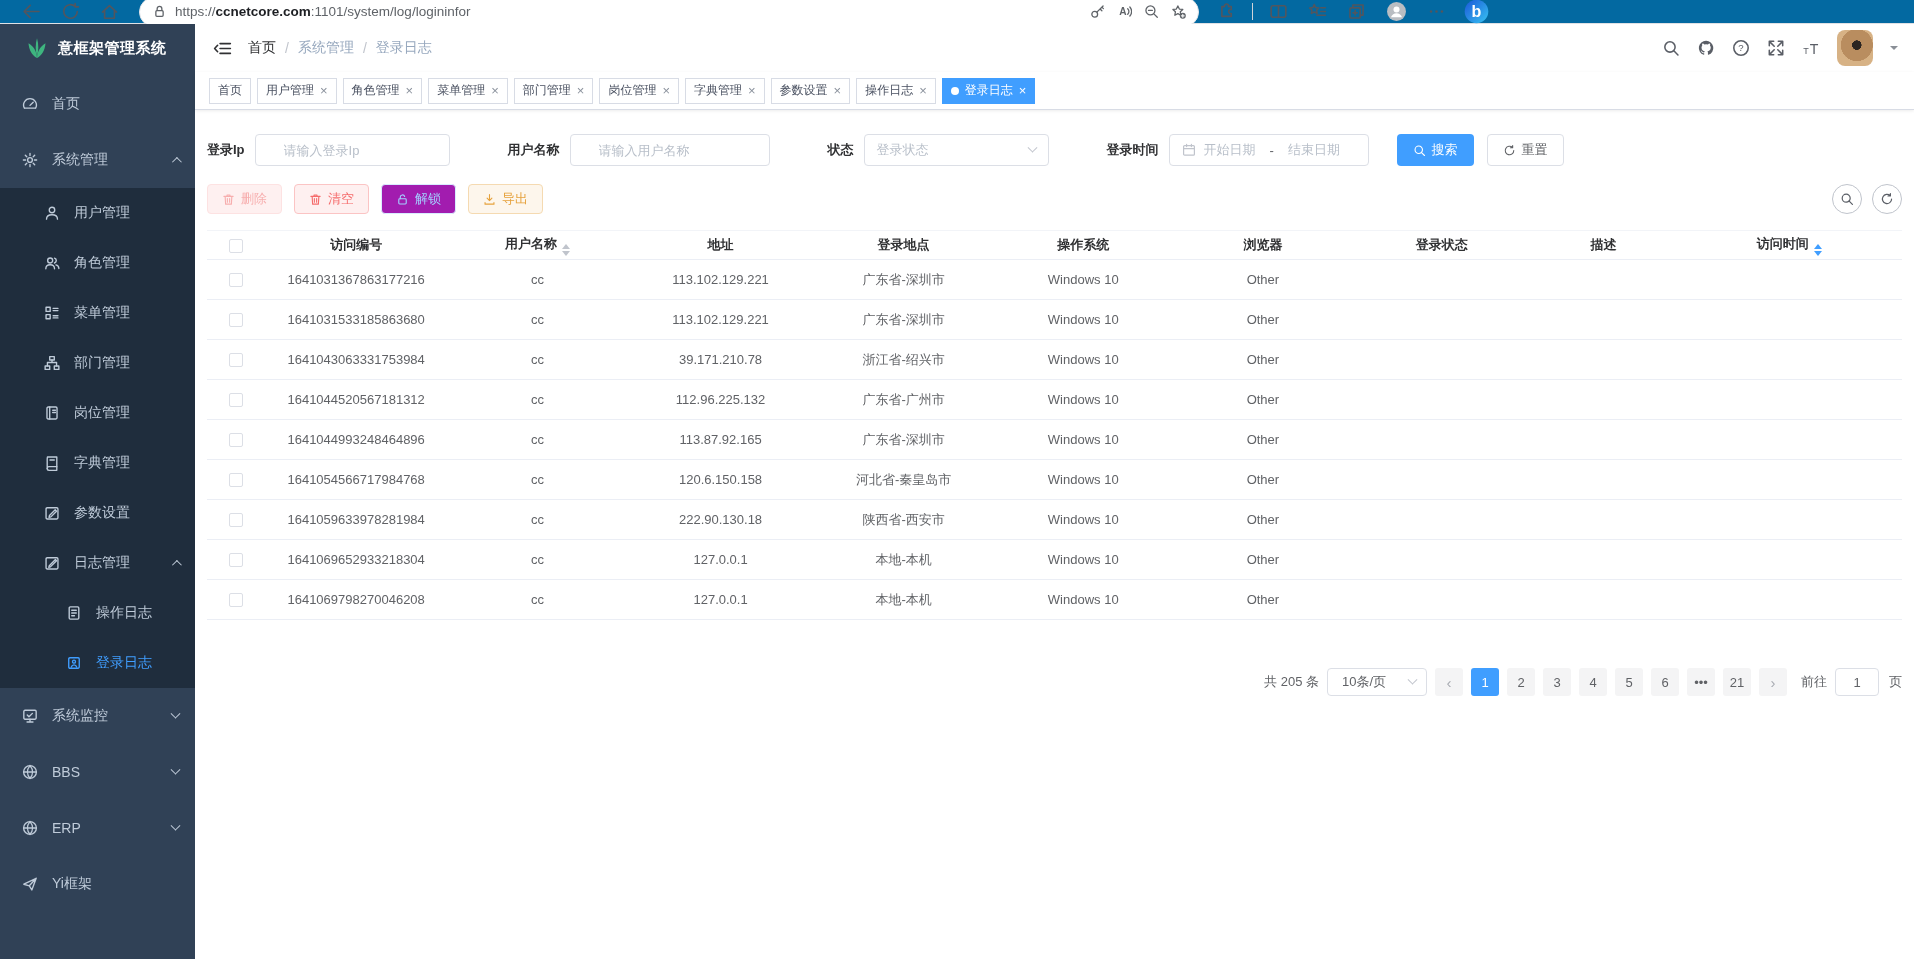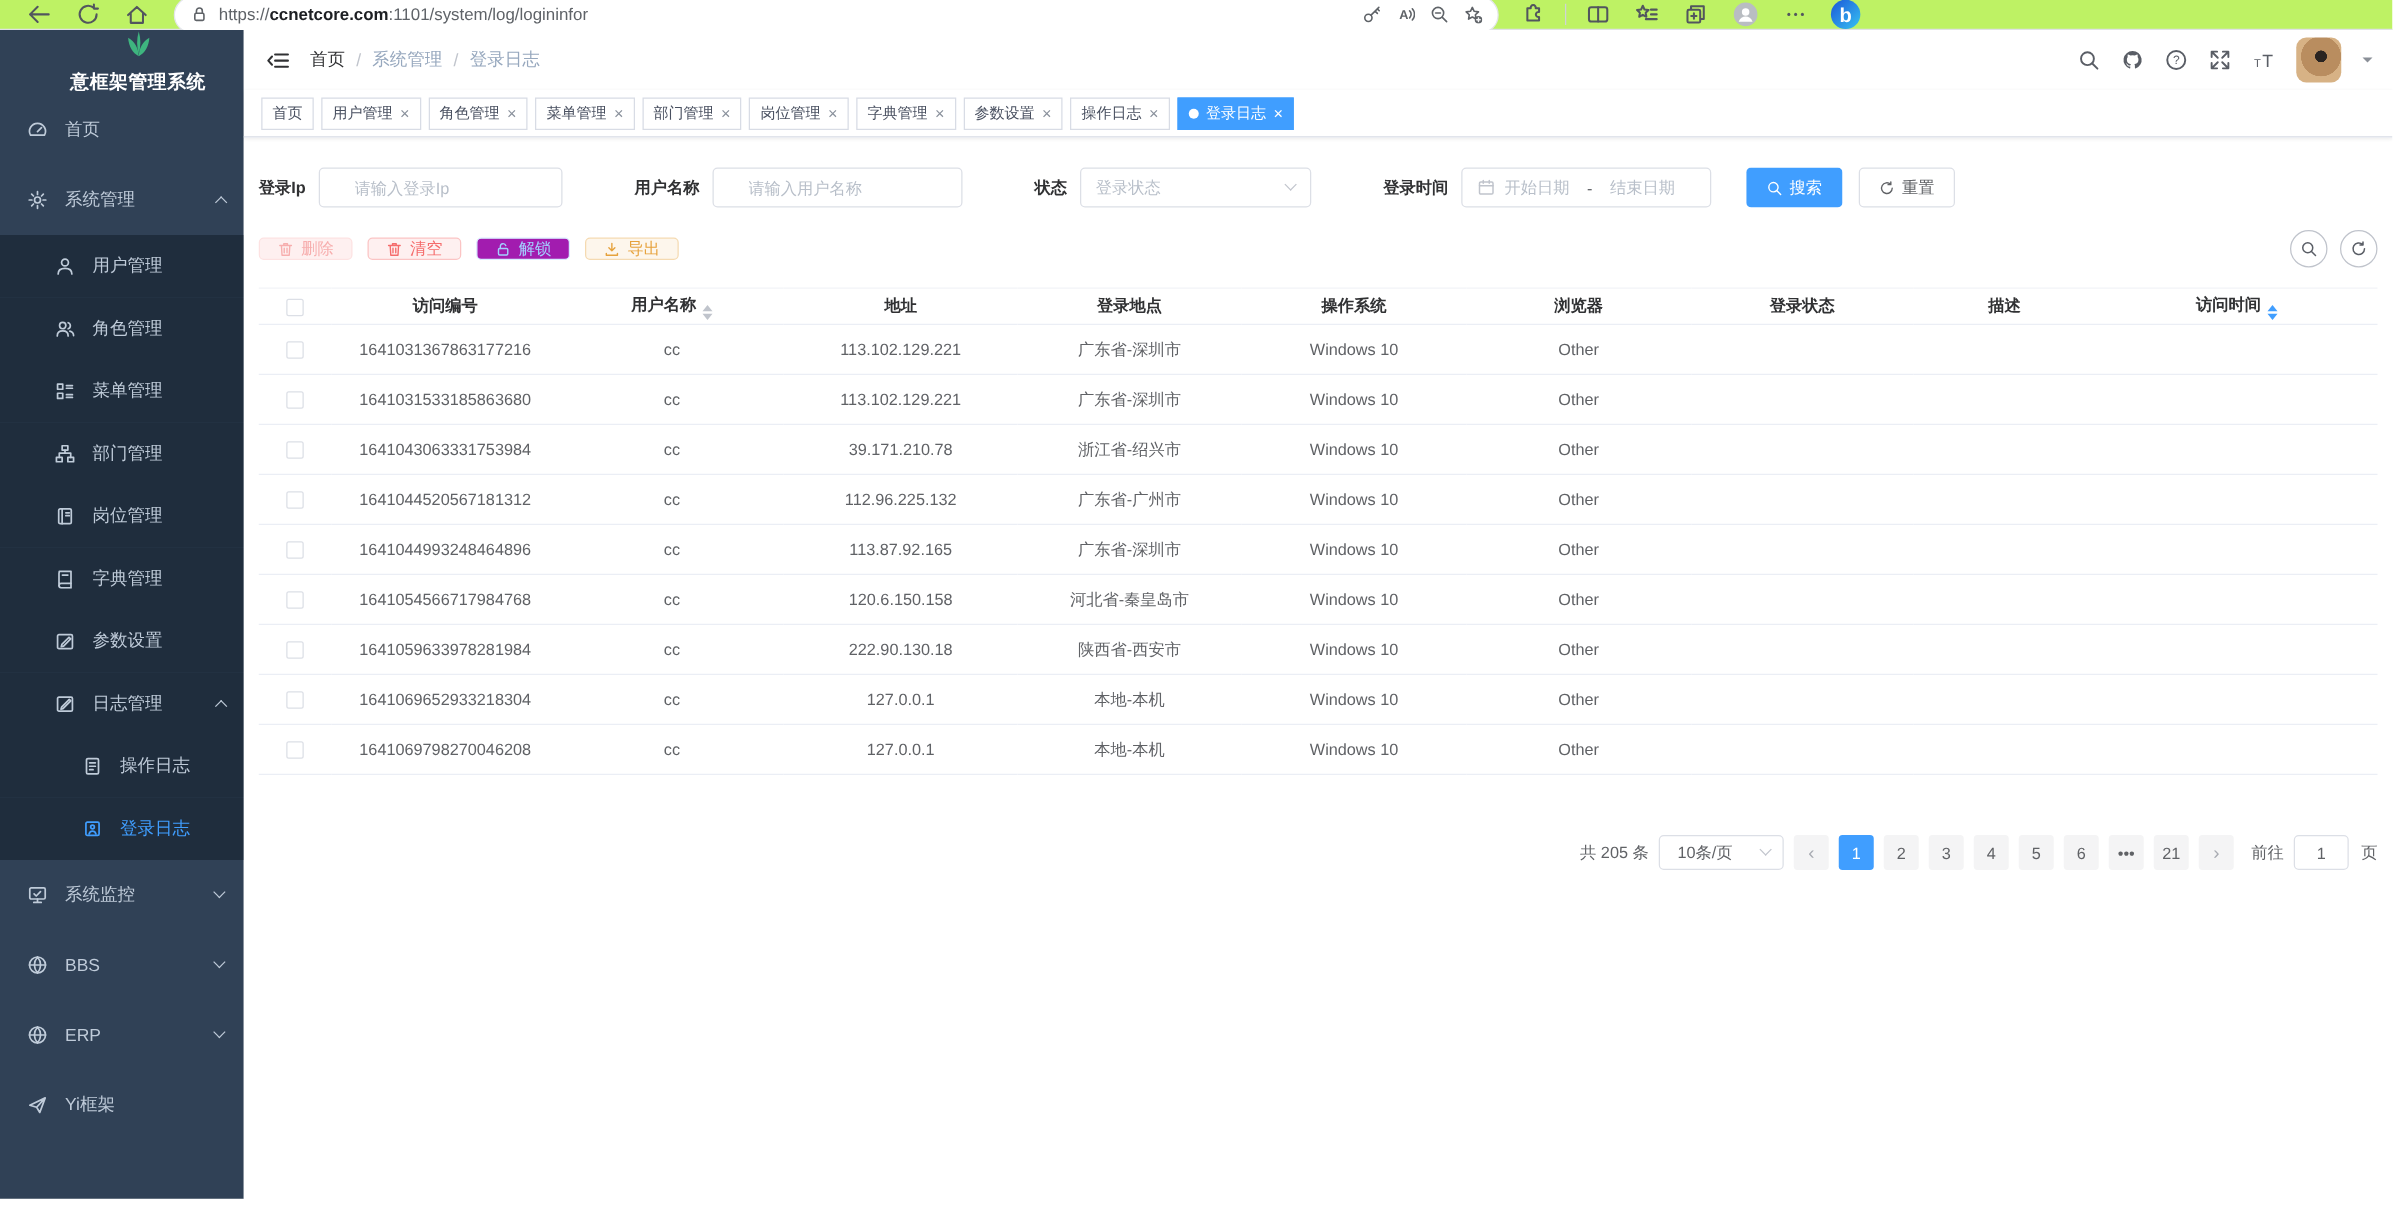--- a/index.html
+++ b/index.html
@@ -1,39 +1,39 @@
 <!DOCTYPE html>
 <html style="--accent: #409eff; --sidebar: #304156; --submenu: #1f2d3d;"><head>
 <meta charset="utf-8">
 <style>
   * { box-sizing: border-box; margin: 0; padding: 0; }
   html,body { width:1914px; height:977px; overflow:hidden; background:#fff;
               font-family:"Liberation Sans","DejaVu Sans",sans-serif; }
 
   
-  .browser { height:24px; background:#bef264; border-bottom:1px solid #dfe1e5;
+  .browser { height:24px; background:#0369a1; border-bottom:1px solid #dfe1e5;
              display:flex; align-items:center; padding:0 12px; }
   .b-ic { width:19px; height:19px; color:#52565e; display:inline-flex; margin:0 10px; flex:none; }
   .b-ic svg { width:100%; height:100%; }
   .pill { width:1060px; height:30px; background:#fff; border:1px solid #e4e6ea; border-radius:15px;
           margin-left:10px; display:flex; align-items:center; padding:0 6px 0 12px; }
   .pill .b-ic { width:15px; height:15px; margin:0 6px; color:#5f6368; }
   .url { font-size:13.5px; color:#5f6368; white-space:nowrap; margin-left:2px; }
   .url .host { color:#1d1f23; font-weight:700; }
   .pill-right { margin-left:auto; display:flex; align-items:center; }
   .chrome-right { display:flex; align-items:center; margin-left:8px; }
   .vdiv { width:1px; height:17px; background:#cfd3d8; margin:0 6px; }
   .avatar-browser { width:21px; height:21px; }
   .bing { width:25px; height:25px; margin-left:8px; }
 
   
   .app { display:flex; height:935px; }
 
   .sidebar { width:195px; flex:none; background:var(--sidebar,#304156); color:#bfcbd9; overflow:hidden; }
-  .logo { height:48px; display:flex; align-items:center; padding-left:26px; gap:10px;flex-direction:column; }
+  .logo { height:48px; display:flex; align-items:center; padding-left:26px; gap:10px; }
   .logo .ic { width:22px; height:22px; }
   .logo-title { color:#fff; font-size:15px; font-weight:700; letter-spacing:.5px; }
   .menu { padding-top:4px; }
   .side-item { display:flex; align-items:center; height:56px; font-size:14px; color:#bfcbd9; cursor:pointer; padding-left:22px; padding-right:16px; }
   .side-item .ic { width:16px; height:16px; margin-right:14px; flex:none; }
   .side-item.lv1 { height:50px; padding-left:44px; background:var(--submenu,#1f2d3d); }
   .side-item.lv2 { height:50px; padding-left:66px; background:var(--submenu,#1f2d3d); }
   .side-item.active { color:var(--accent,#409eff); }
   .ic { display:inline-flex; }
   .ic svg { width:100%; height:100%; }
@@ -87,21 +87,21 @@
   .date-input .c-ic { width:14px; height:14px; color:#c0c4cc; margin-right:8px; }
 
   .btn { height:32px; border-radius:4px; font-size:13px; display:inline-flex; align-items:center;
          justify-content:center; gap:6px; padding:0 15px; border:1px solid transparent; cursor:pointer;
          font-family:inherit; white-space:nowrap; }
   .btn .ic { width:13px; height:13px; }
   .btn-primary { background:var(--accent,#409eff); color:#fff; margin-left:28px; }
   .btn-plain { background:#fff; border-color:#dcdfe6; color:#606266; margin-left:13px; }
 
   .toolbar-row { display:flex; align-items:center; margin-top:18px; gap:12px; }
-  .btn-sm { height:18px; padding:0 14px; }
+  .btn-sm { height:30px; padding:0 14px; }
   .b-del   { background:#fef0f0; border-color:#fde2e2; color:#f7aeae; cursor:not-allowed; }
   .b-clear { background:#fef0f0; border-color:#fbc4c4; color:#f56c6c; }
   .b-unlock{ background:#a21caf; border-color:#d9ecff; color:#a3d0ff; cursor:not-allowed; }
   .b-export{ background:#fdf6ec; border-color:#f5dab1; color:#e6a23c; }
   .circle-btns { margin-left:auto; display:flex; gap:10px; }
   .cbtn { width:30px; height:30px; border:1px solid #c0c4cc; border-radius:50%; background:#fff;
           display:flex; align-items:center; justify-content:center; color:#5a5e66; cursor:pointer; }
   .cbtn .ic { width:14px; height:14px; }
 
   

